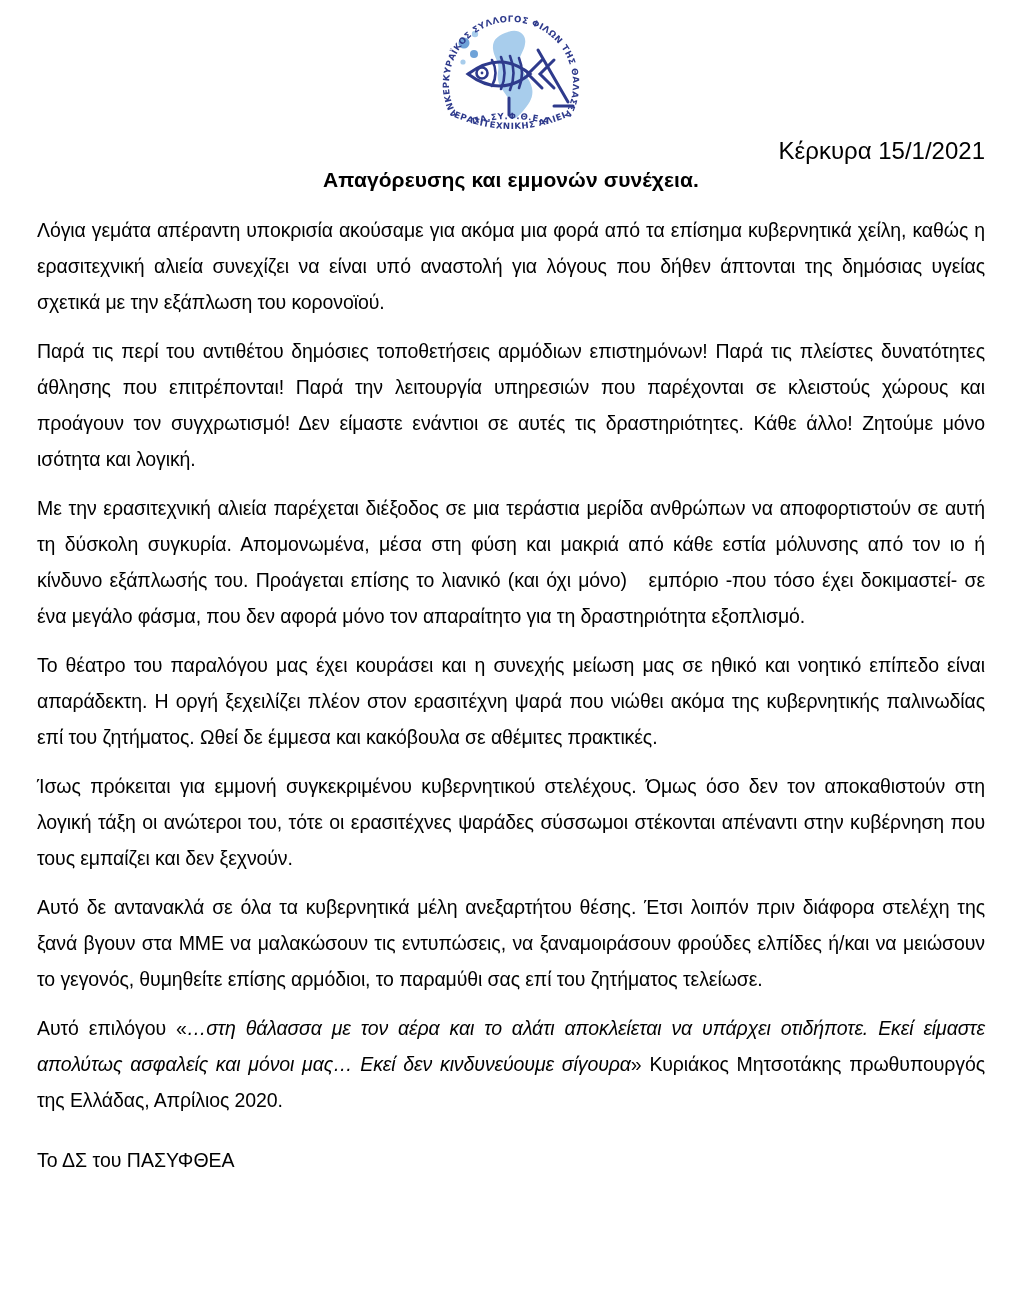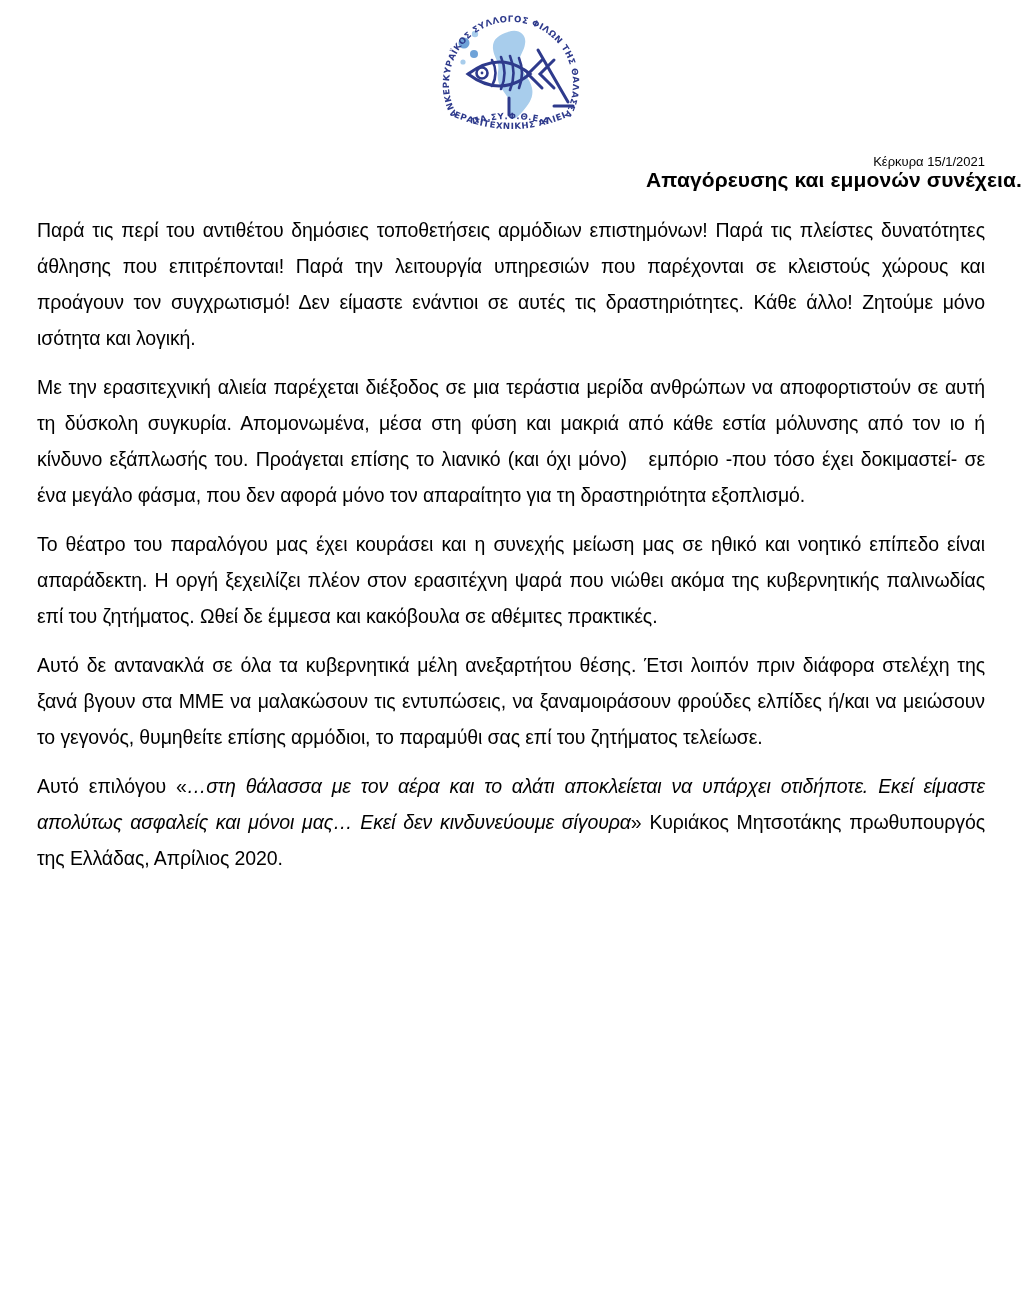--- a/index.html
+++ b/index.html
@@ -18,33 +18,33 @@
     position:absolute;
     top:10px;
     left:50%;
     transform:translateX(-50%);
     width:170px;
     height:132px;
   }
   .logo-wrap svg{width:100%;height:100%;}
   .date-line{
     position:absolute;
-    top:149px;
+    top:138px;
     right:37px;
-    font-size:13px;
+    font-size:24px;
     line-height:26px;
     text-align:left;
     white-space:nowrap;
   }
   .doc-title{
     position:absolute;
     top:168px;
     left:0;
     width:100%;
-    text-align:right;
+    text-align:center;
     font-size:21px;
     font-weight:bold;
     letter-spacing:0.1px;
   }
   .body-text{
     position:absolute;
     top:212px;
     left:37px;
     right:37px;
   }
@@ -116,20 +116,23 @@
         <textPath href="#botArc" startOffset="50%" text-anchor="middle">&amp; ΕΡΑΣΙΤΕΧΝΙΚΗΣ ΑΛΙΕΙΑΣ</textPath>
       </text>
     </svg>
   </div>
 
   <div class="date-line">Κέρκυρα 15/1/2021</div>
 
   <div class="doc-title">Απαγόρευσης και εμμονών συνέχεια.</div>
 
   <div class="body-text">
+    <p>Λόγια γεμάτα απέραντη υποκρισία ακούσαμε για ακόμα μια φορά από τα επίσημα κυβερνητικά χείλη, καθώς η ερασιτεχνική αλιεία συνεχίζει να είναι υπό αναστολή για λόγους που δήθεν άπτονται της δημόσιας υγείας σχετικά με την εξάπλωση του κορονοϊού.</p>
     <p>Παρά τις περί του αντιθέτου δημόσιες τοποθετήσεις αρμόδιων επιστημόνων! Παρά τις πλείστες δυνατότητες άθλησης που επιτρέπονται! Παρά την λειτουργία υπηρεσιών που παρέχονται σε κλειστούς χώρους και προάγουν τον συγχρωτισμό! Δεν είμαστε ενάντιοι σε αυτές τις δραστηριότητες. Κάθε άλλο! Ζητούμε μόνο ισότητα και λογική.</p>
     <p>Με την ερασιτεχνική αλιεία παρέχεται διέξοδος σε μια τεράστια μερίδα ανθρώπων να αποφορτιστούν σε αυτή τη δύσκολη συγκυρία. Απομονωμένα, μέσα στη φύση και μακριά από κάθε εστία μόλυνσης από τον ιο ή κίνδυνο εξάπλωσής του. Προάγεται επίσης το λιανικό (και όχι μόνο) &nbsp;&nbsp;εμπόριο -που τόσο έχει δοκιμαστεί- σε ένα μεγάλο φάσμα, που δεν αφορά μόνο τον απαραίτητο για τη δραστηριότητα εξοπλισμό.</p>
     <p>Το θέατρο του παραλόγου μας έχει κουράσει και η συνεχής μείωση μας σε ηθικό και νοητικό επίπεδο είναι απαράδεκτη. Η οργή ξεχειλίζει πλέον στον ερασιτέχνη ψαρά που νιώθει ακόμα της κυβερνητικής παλινωδίας επί του ζητήματος. Ωθεί δε έμμεσα και κακόβουλα σε αθέμιτες πρακτικές.</p>
+    <p>Ίσως πρόκειται για εμμονή συγκεκριμένου κυβερνητικού στελέχους. Όμως όσο δεν τον αποκαθιστούν στη λογική τάξη οι ανώτεροι του, τότε οι ερασιτέχνες ψαράδες σύσσωμοι στέκονται απέναντι στην κυβέρνηση που τους εμπαίζει και δεν ξεχνούν.</p>
     <p>Αυτό δε αντανακλά σε όλα τα κυβερνητικά μέλη ανεξαρτήτου θέσης. Έτσι λοιπόν πριν διάφορα στελέχη της ξανά βγουν στα ΜΜΕ να μαλακώσουν τις εντυπώσεις, να ξαναμοιράσουν φρούδες ελπίδες ή/και να μειώσουν το γεγονός, θυμηθείτε επίσης αρμόδιοι, το παραμύθι σας επί του ζητήματος τελείωσε.</p>
     <p class="quote-par"><span>Αυτό επιλόγου «</span><em>…στη θάλασσα με τον αέρα και το αλάτι αποκλείεται να υπάρχει οτιδήποτε. Εκεί είμαστε απολύτως ασφαλείς και μόνοι μας… Εκεί δεν κινδυνεύουμε σίγουρα</em><span>» Κυριάκος Μητσοτάκης πρωθυπουργός της Ελλάδας, Απρίλιος 2020.</span></p>
+    <div class="signature">Το ΔΣ του ΠΑΣΥΦΘΕΑ</div>
   </div>
 
 </div>
 
 </body></html>

